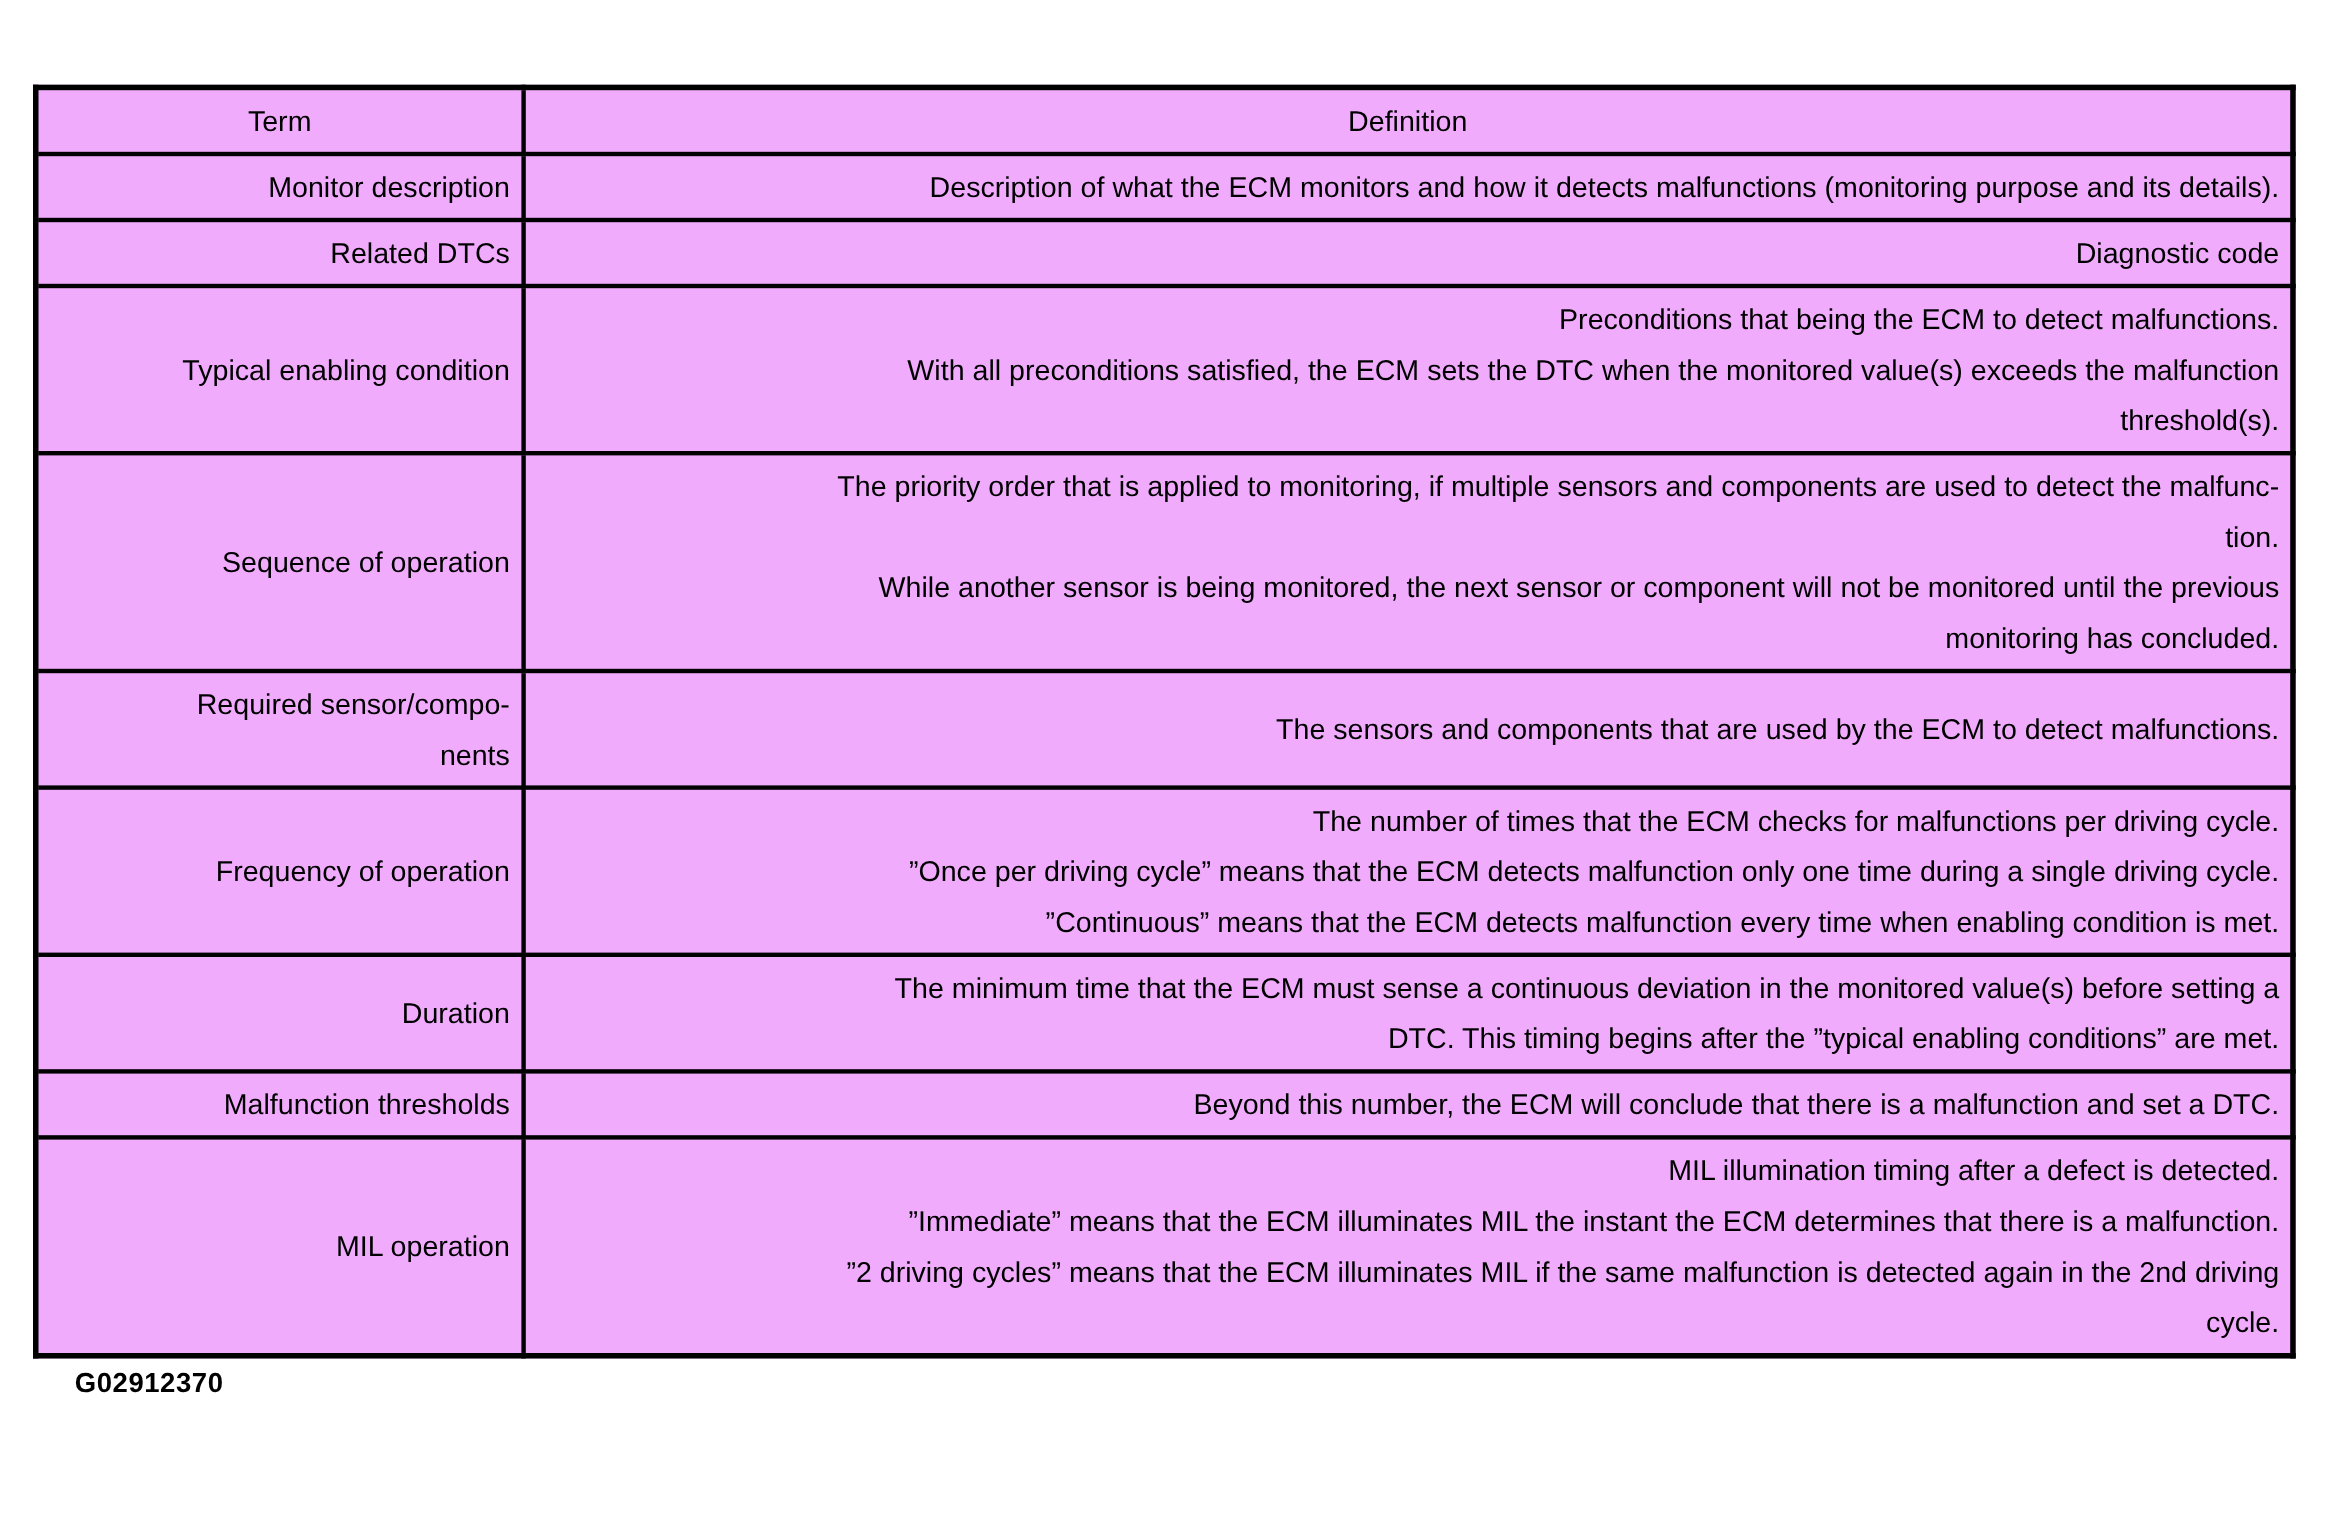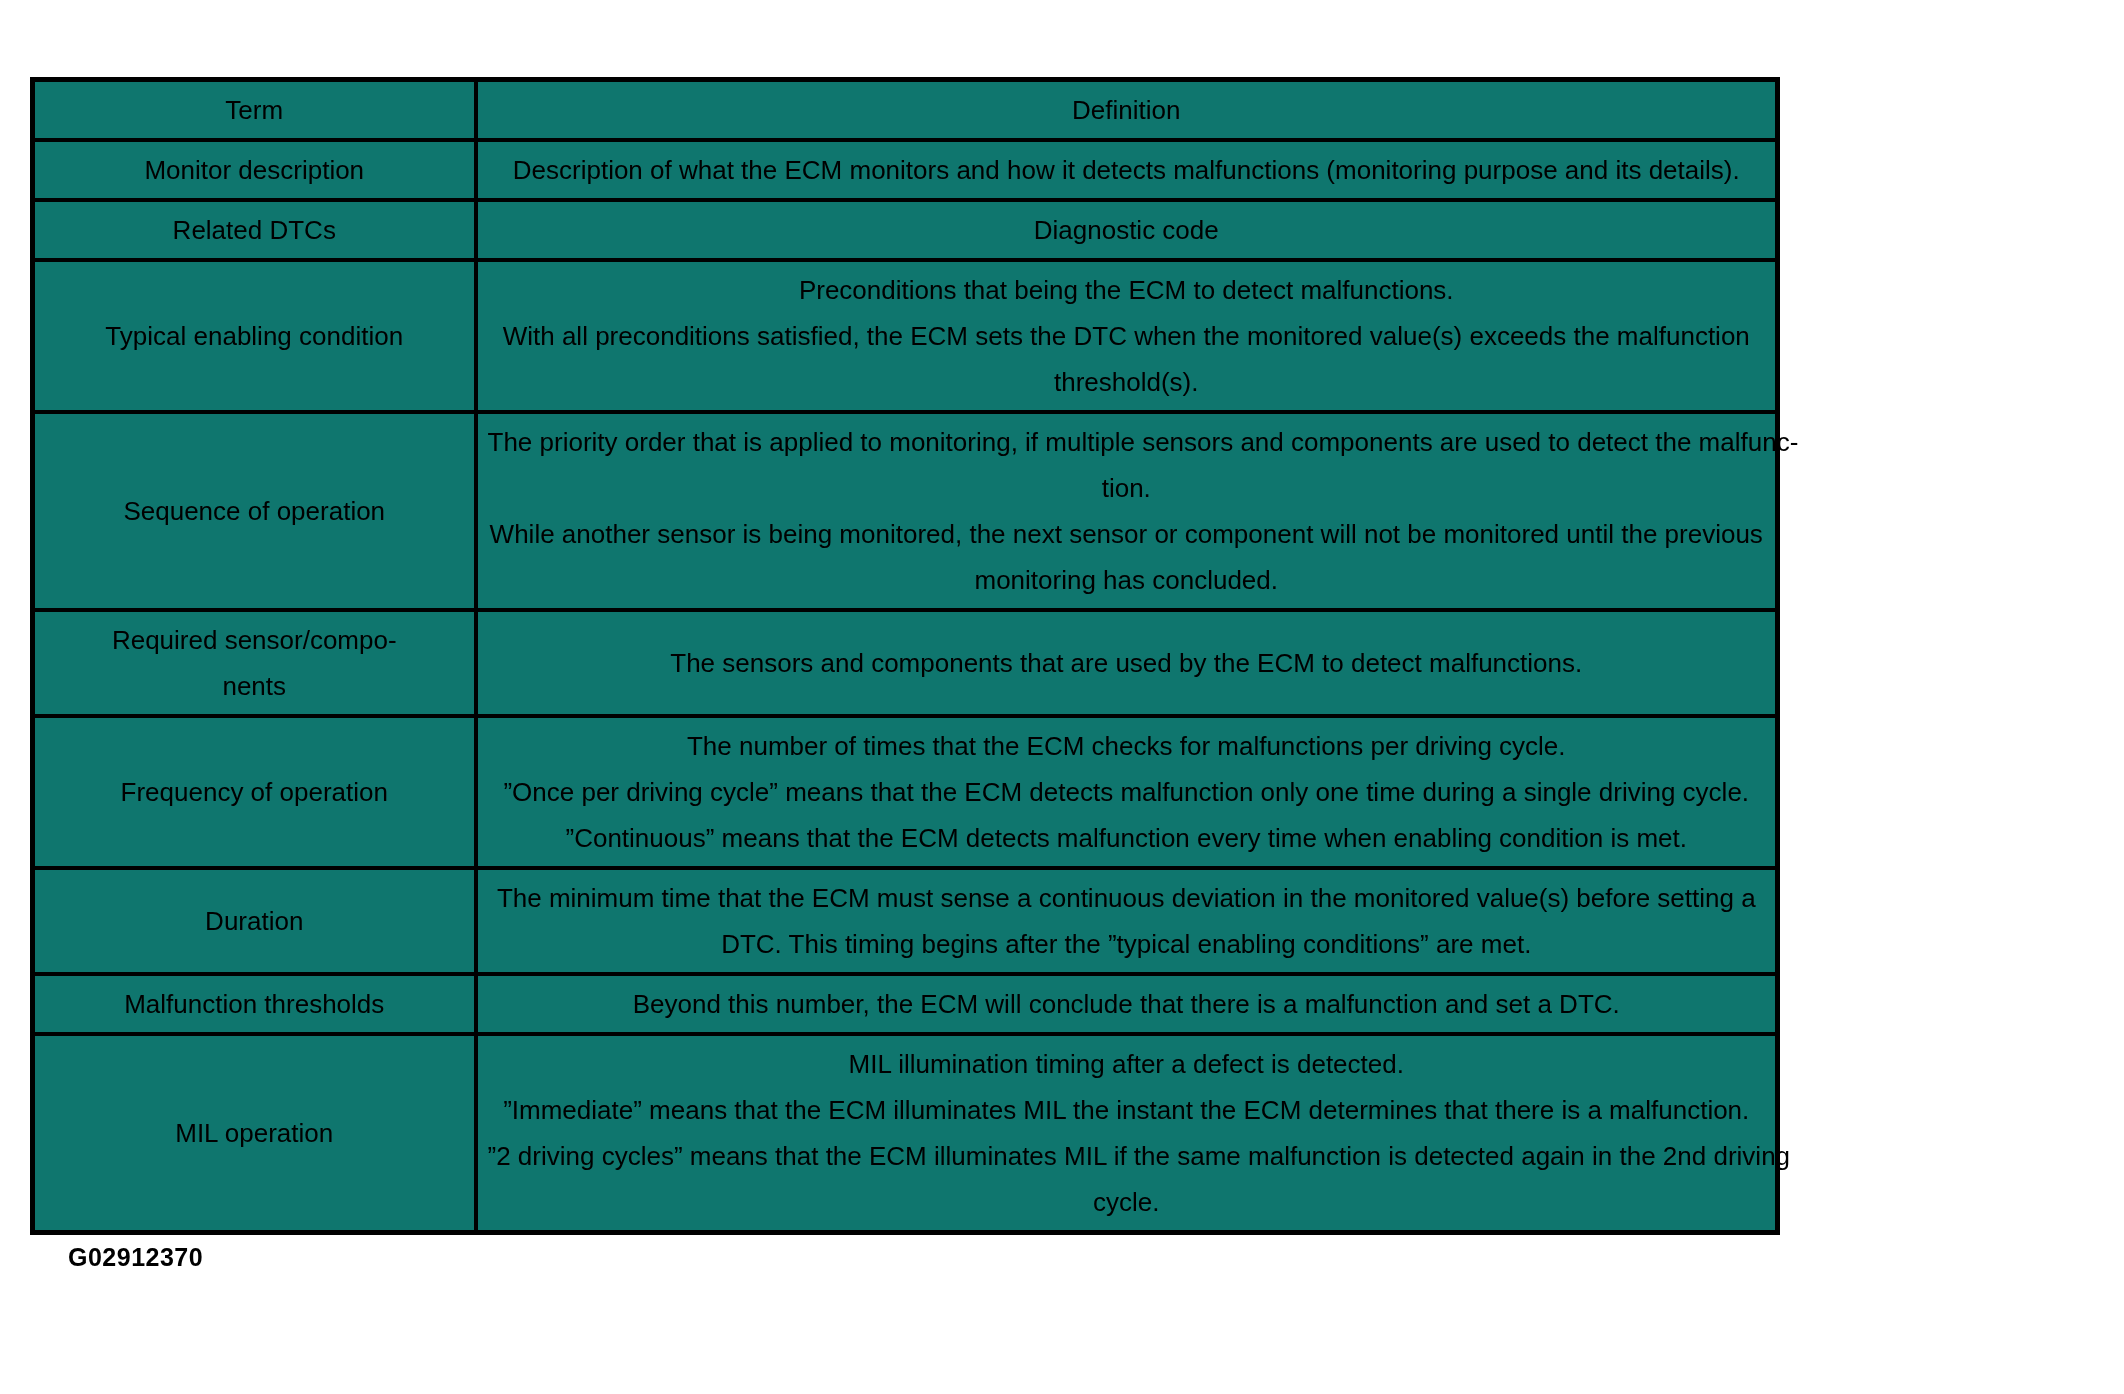--- a/index.html
+++ b/index.html
@@ -13,23 +13,23 @@
     font-family: "Liberation Sans", sans-serif;
     color: #000000;
     -webkit-font-smoothing: antialiased;
   }
   .page {
     padding-top: 77px;
     padding-left: 30px;
   }
   table.def-table {
     border-collapse: collapse;
-    width: 1750px;
+    width: 2057px;
     table-layout: fixed;
-    background: #0f766e;
+    background: #f0abfc;
   }
   table.def-table, table.def-table th, table.def-table td {
     border: 4px solid #000000;
   }
   table.def-table {
     border-width: 5px;
   }
   col.term-col { width: 443px; }
   col.def-col  { width: auto; }
   th {
@@ -37,21 +37,21 @@
     font-size: 26px;
     line-height: 46px;
     padding: 5px 8px;
     text-align: center;
     vertical-align: middle;
   }
   td {
     font-size: 26px;
     line-height: 46px;
     padding: 5px 10px;
-    text-align: center;
+    text-align: right;
     vertical-align: middle;
   }
   .cell-line {
     white-space: nowrap;
   }
   .figure-id {
     margin-top: 8px;
     margin-left: 38px;
     font-size: 25px;
     font-weight: bold;

